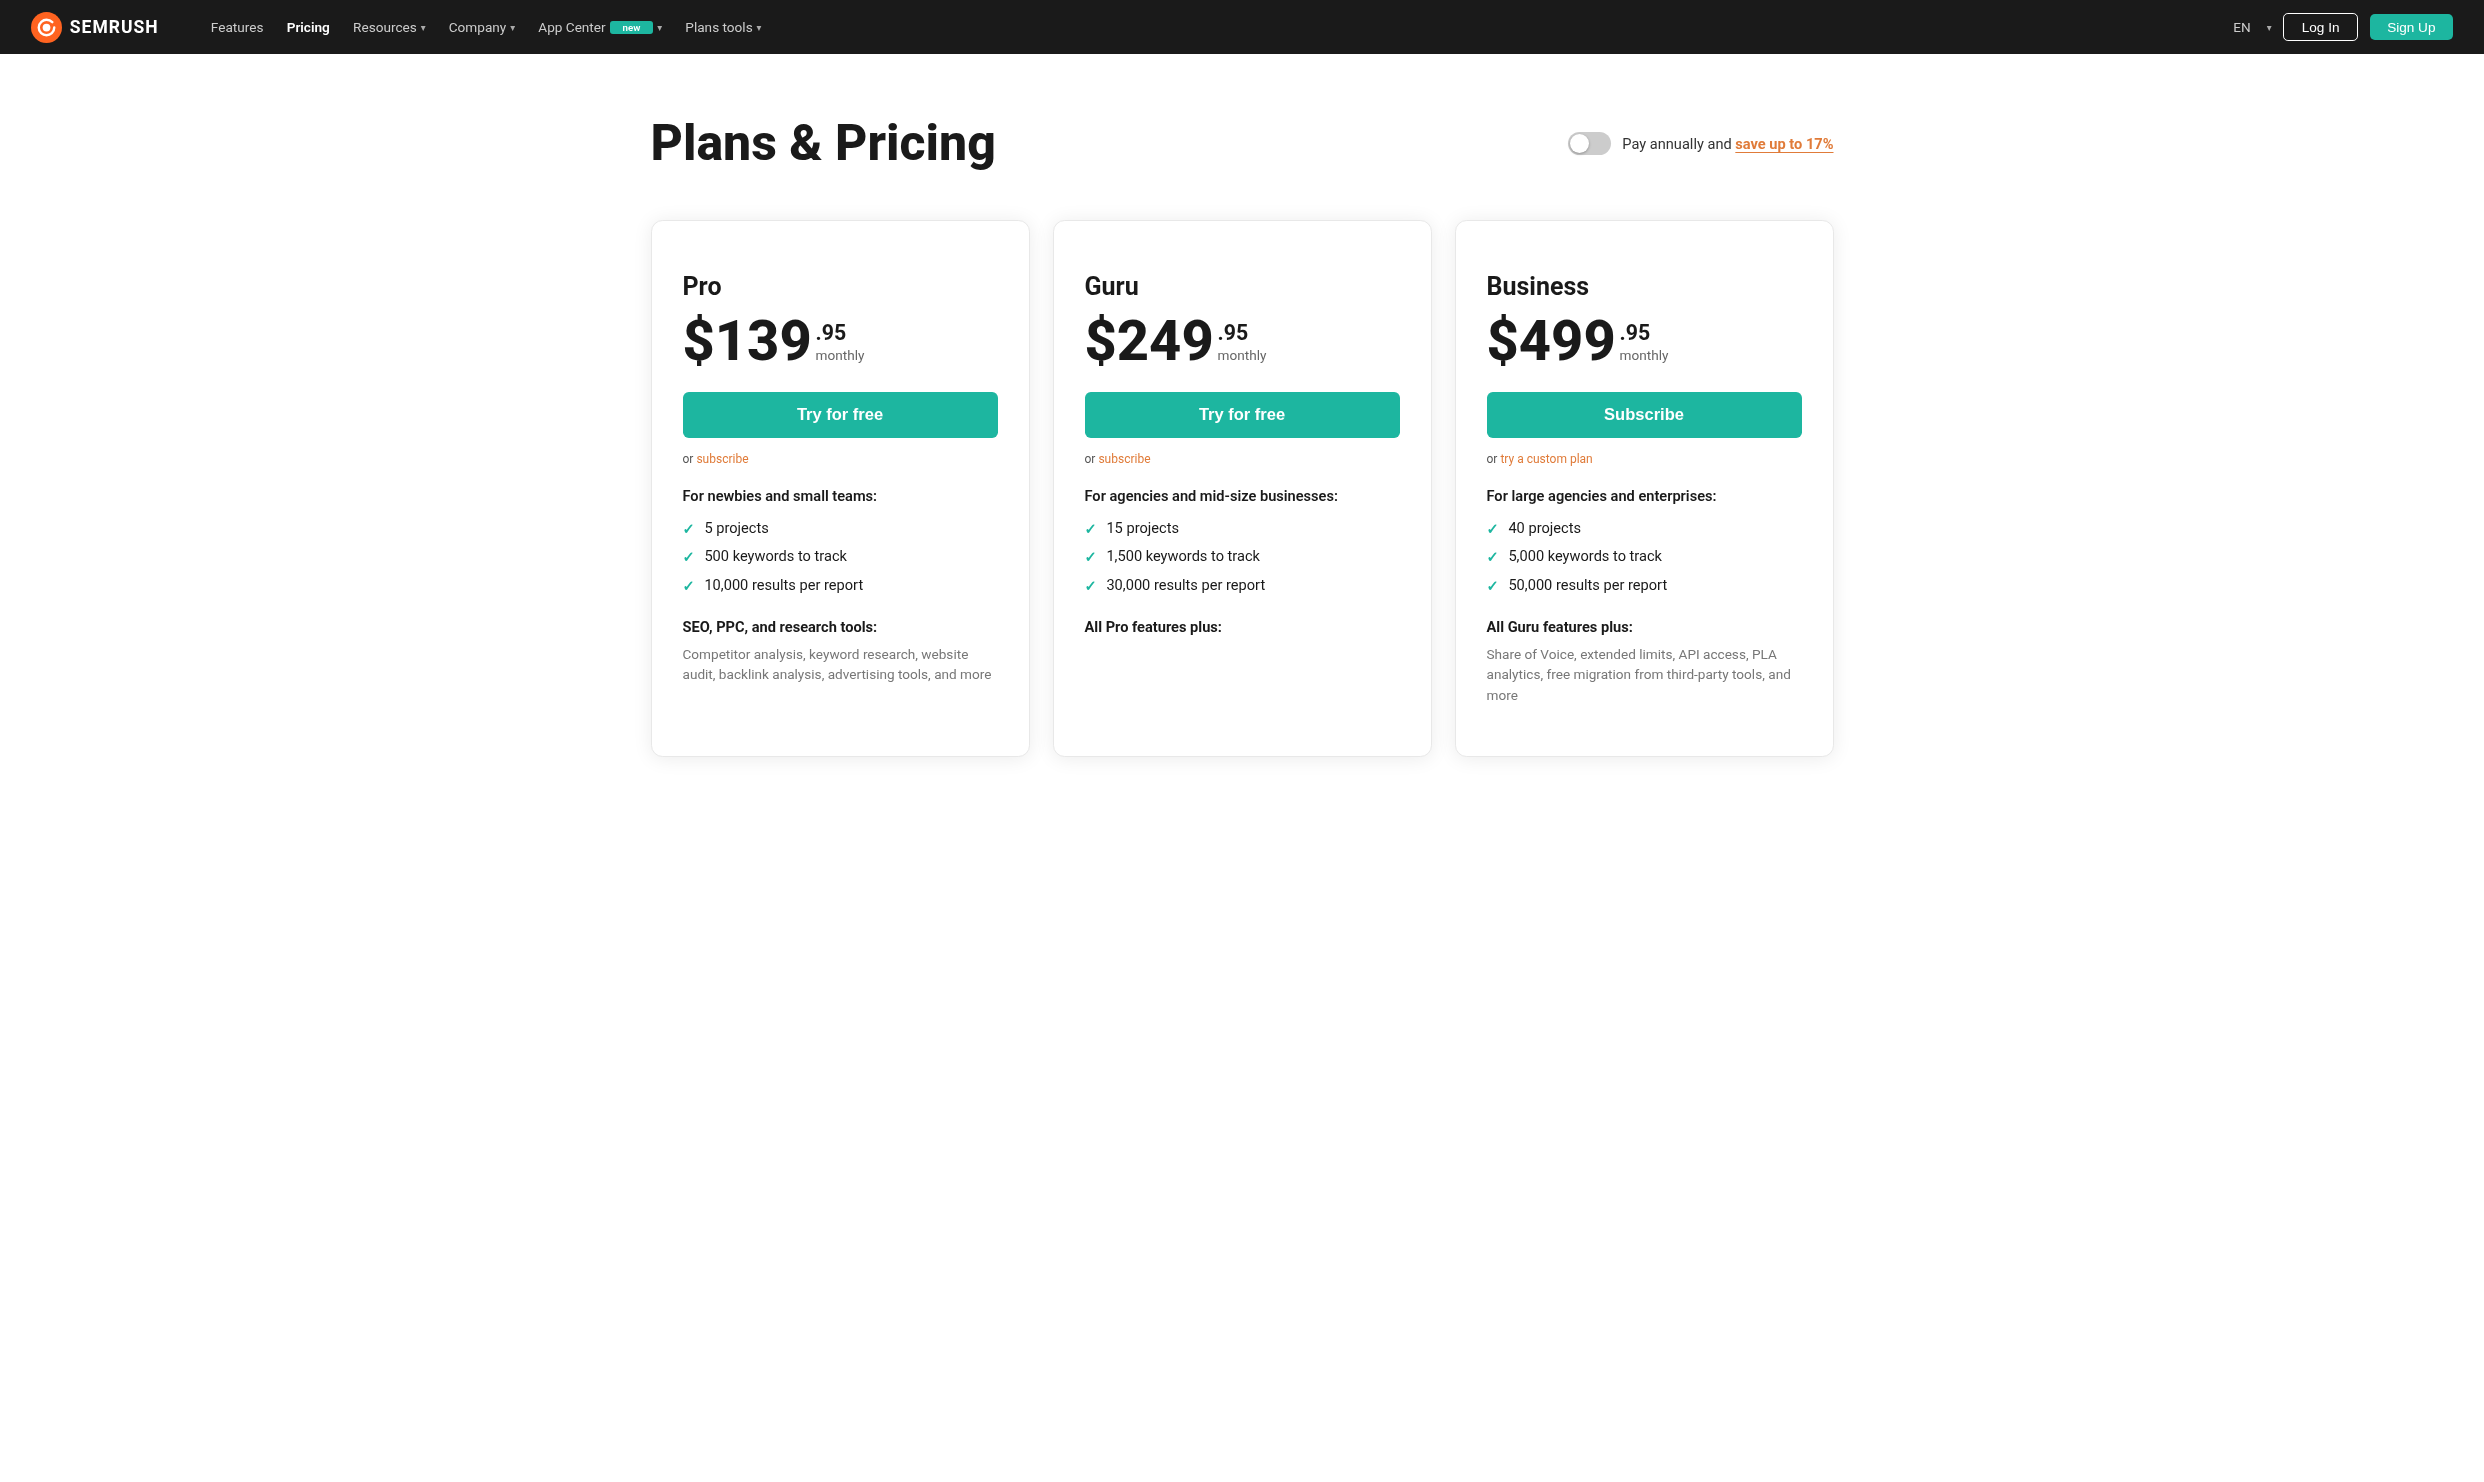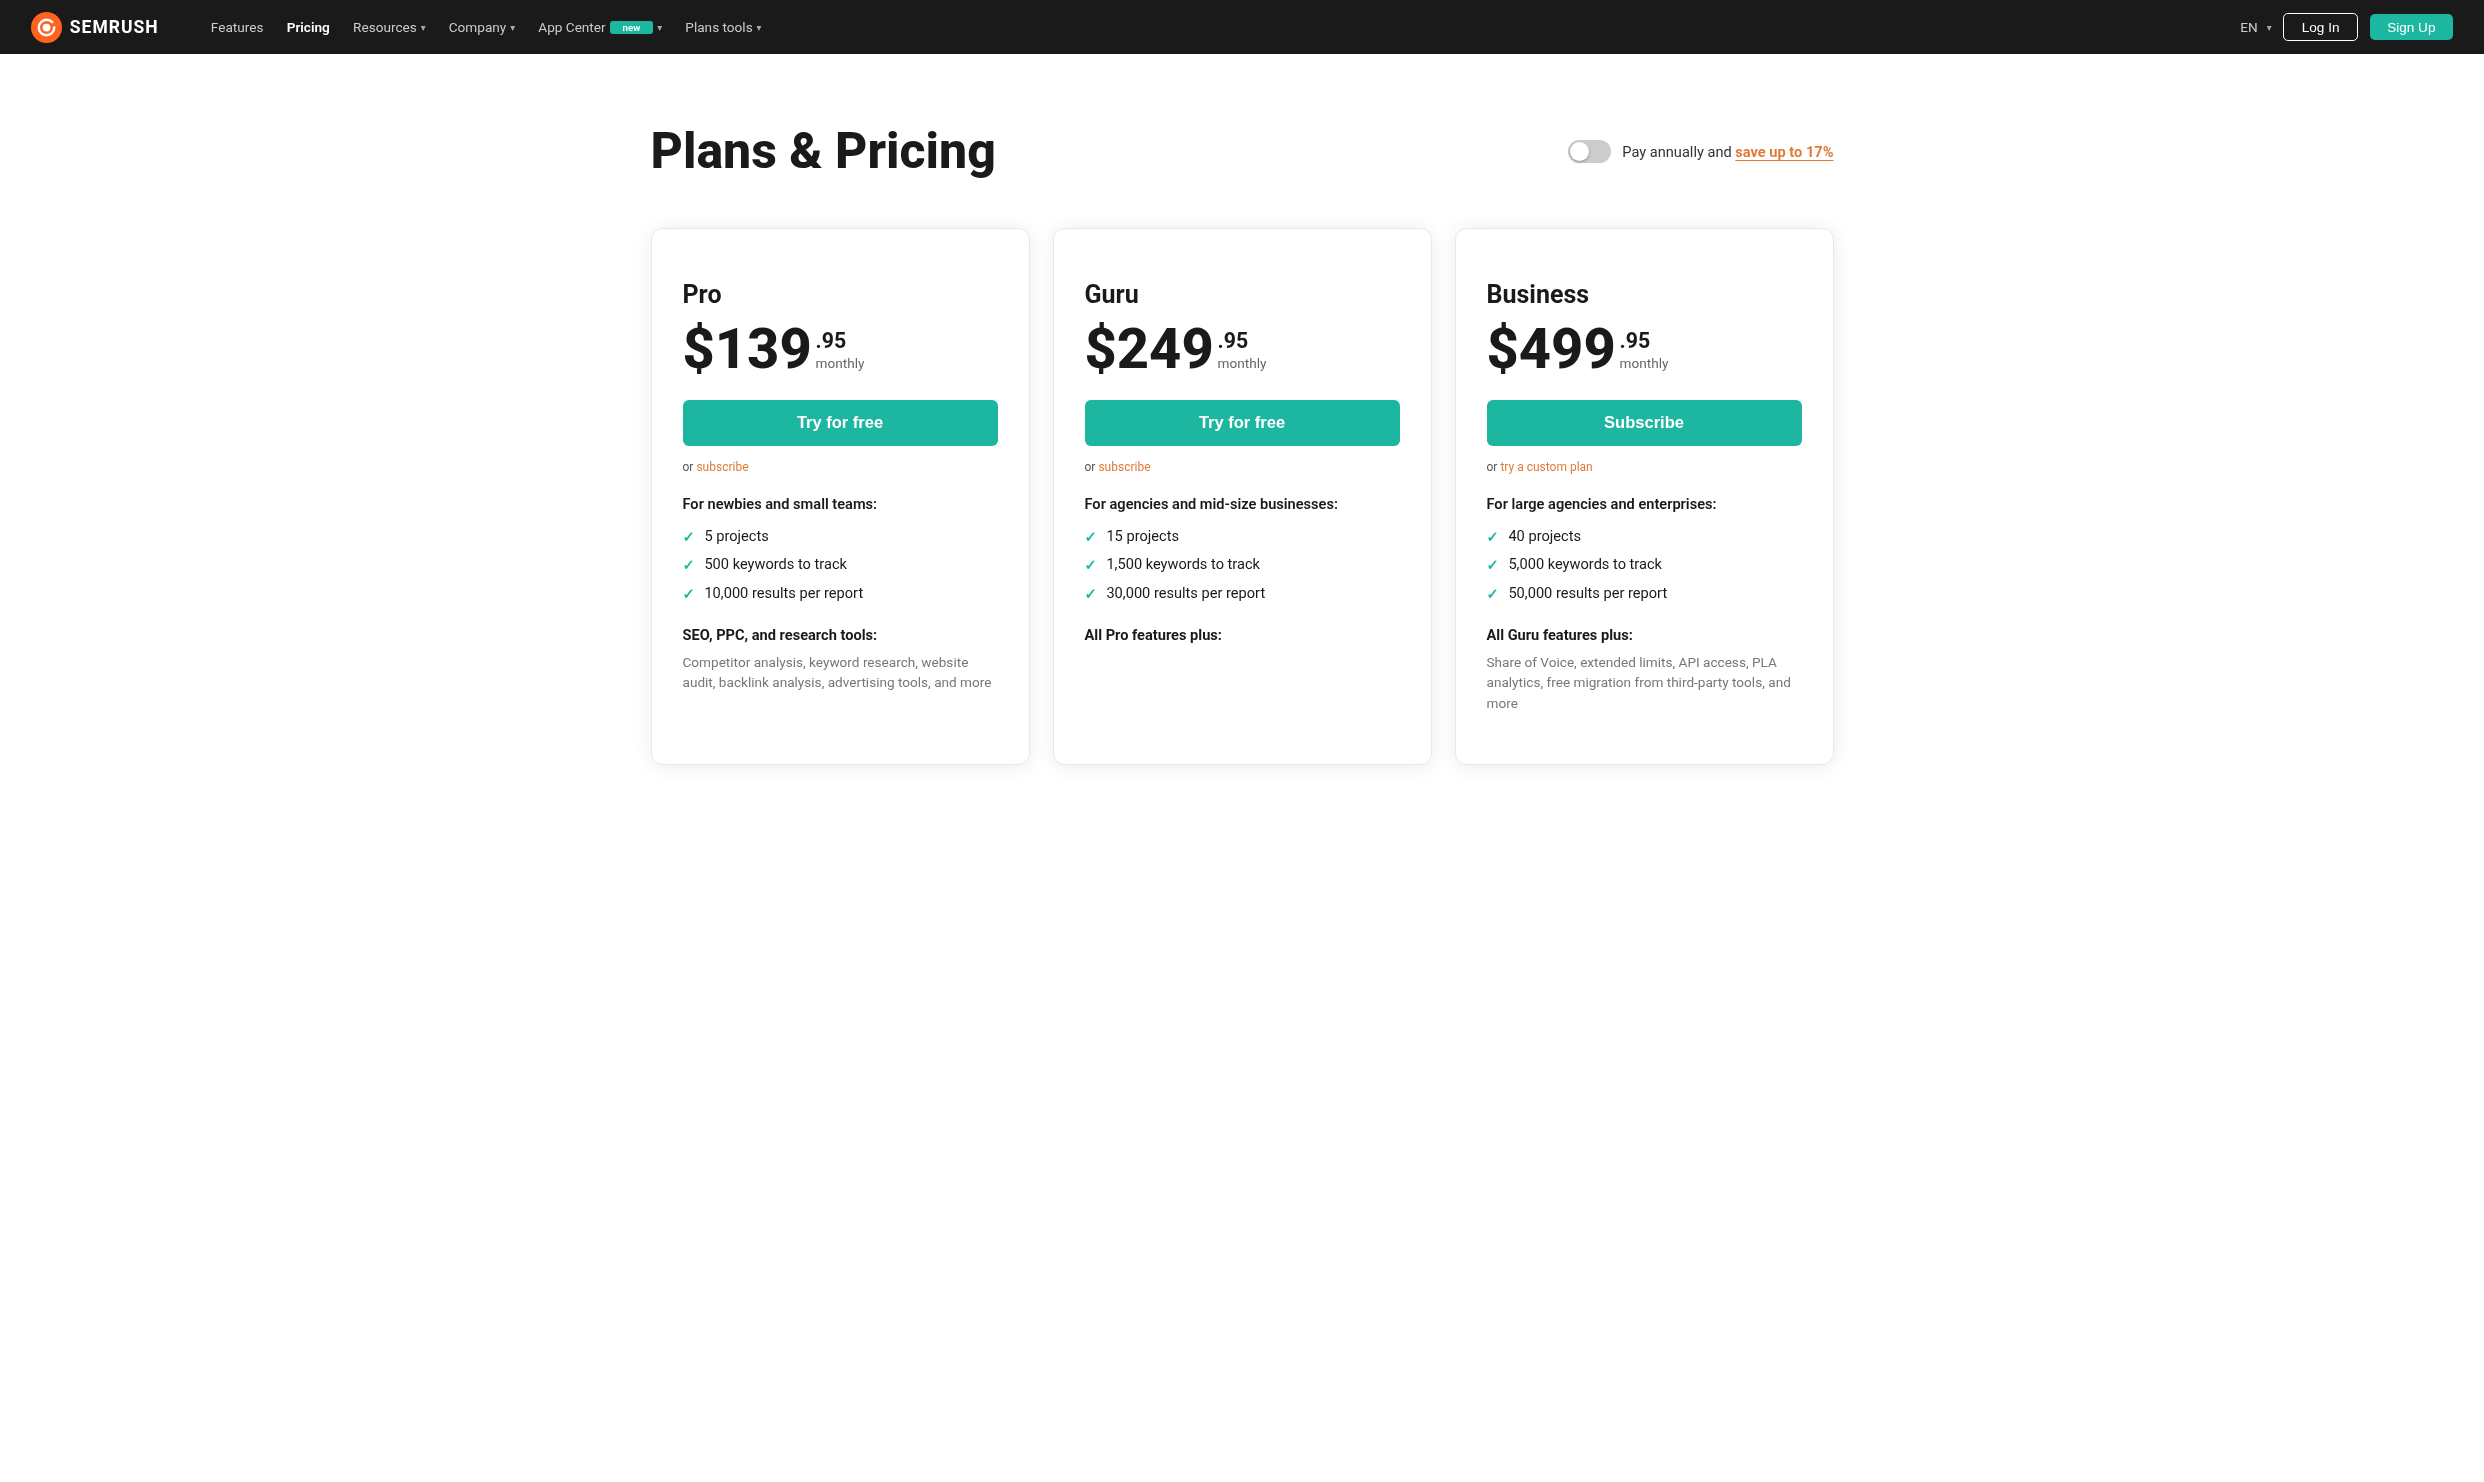--- a/index.html
+++ b/index.html
@@ -66,21 +66,21 @@
     .nav-actions {
       display: flex;
       align-items: center;
       gap: 11.6px;
     }
     .nav-lang {
       color: #ccc;
       font-size: 13.6px;
       display: flex;
       align-items: center;
-      gap: 9px;
+      gap: 16px;
       cursor: pointer;
     }
     .btn-login {
       border: 1px solid #fff;
       color: #fff;
       background: transparent;
       padding: 5.8px 17.5px;
       border-radius: 4.9px;
       font-size: 13.6px;
       cursor: pointer;
@@ -93,21 +93,21 @@
       padding: 5.8px 17.5px;
       border-radius: 4.9px;
       font-size: 13.6px;
       cursor: pointer;
       font-weight: 500;
     }
 
     
     main {
       max-width: 1261px;
-      margin: 12px auto;
+      margin: 4px auto;
       padding: 58px 39px 78px;
     }
 
     
     .page-header {
       display: flex;
       align-items: center;
       justify-content: space-between;
       margin-bottom: 49px;
     }

